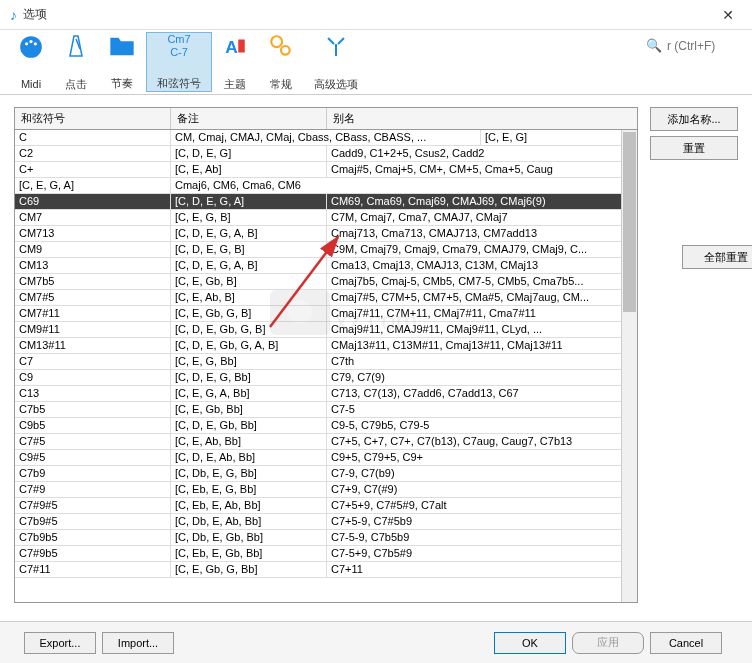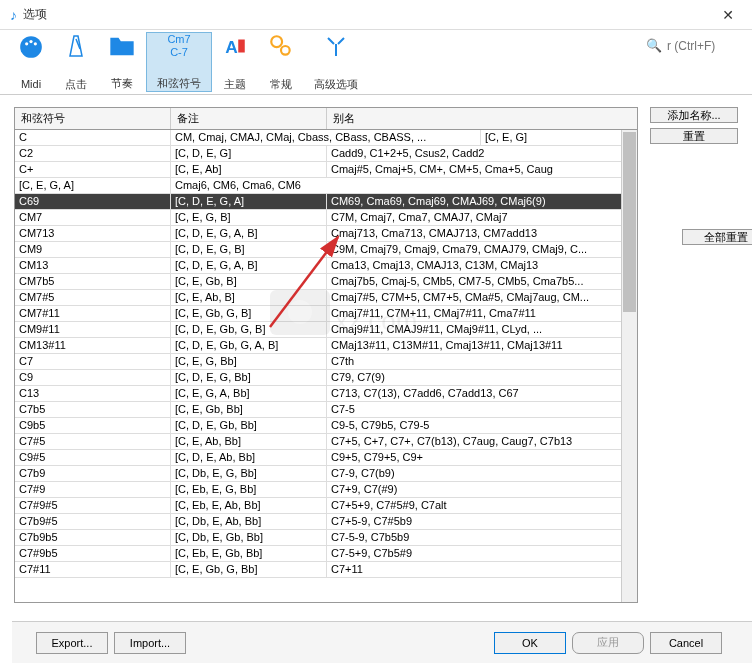--- a/index.html
+++ b/index.html
@@ -28,24 +28,24 @@
 .c3 { flex: 1; }
 .table-body { overflow-y: auto; height: 473px; }
 .tr { display: flex; height: 16px; font-size: 11px; border-bottom: 1px solid #ddd; cursor: pointer; }
 .tr.sel { background: #404040; color: #fff; }
 .td { padding: 1px 4px; border-right: 1px solid #ddd; white-space: nowrap; overflow: hidden; text-overflow: ellipsis; }
 .td:last-child { border-right: none; }
 .scrollbar-track { position: absolute; right: 0; top: 22px; bottom: 0; width: 16px; background: #f0f0f0; border-left: 1px solid #ccc; }
 .scrollbar-thumb { position: absolute; left: 1px; right: 1px; top: 2px; height: 180px; background: #c0c0c0; }
 
 .side-buttons { width: 88px; margin-left: 12px; }
-.side-btn { display: block; width: 100%; height: 16px; font-size: 11px; background: #f0f0f0; border: 1px solid #999; margin-bottom: 5px; cursor: pointer; }
+.side-btn { display: block; width: 100%; height: 24px; font-size: 11px; background: #f0f0f0; border: 1px solid #999; margin-bottom: 5px; cursor: pointer; }
 .side-btn:nth-child(3) { margin-top: 85px; margin-left: 32px; }
 
-.bottom-bar { position: absolute; bottom: 0; left: 12px; right: 0; height: 42px; border-top: 1px solid #ccc; display: flex; align-items: center; padding: 0 24px; background: #f5f5f5; }
+.bottom-bar { position: absolute; bottom: 0; left: 0; right: 0; height: 42px; border-top: 1px solid #ccc; display: flex; align-items: center; padding: 0 24px; background: #f5f5f5; }
 .bottom-bar button { height: 22px; font-size: 11px; padding: 0 12px; background: #f0f0f0; border: 1px solid #999; cursor: pointer; margin-right: 6px; min-width: 72px; }
 .bottom-bar .spacer { flex: 1; }
 .bottom-bar .ok { border: 1px solid #0078d7; }
 .bottom-bar .apply { color: #999; border-radius: 7px; }
 
 .arrow-overlay { position: absolute; left: 260px; top: 227px; pointer-events: none; z-index: 10; }
 .watermark { position: absolute; left: 260px; top: 280px; opacity: 0.12; pointer-events: none; z-index: 5; }
 </style>
 </head>
 <body>

